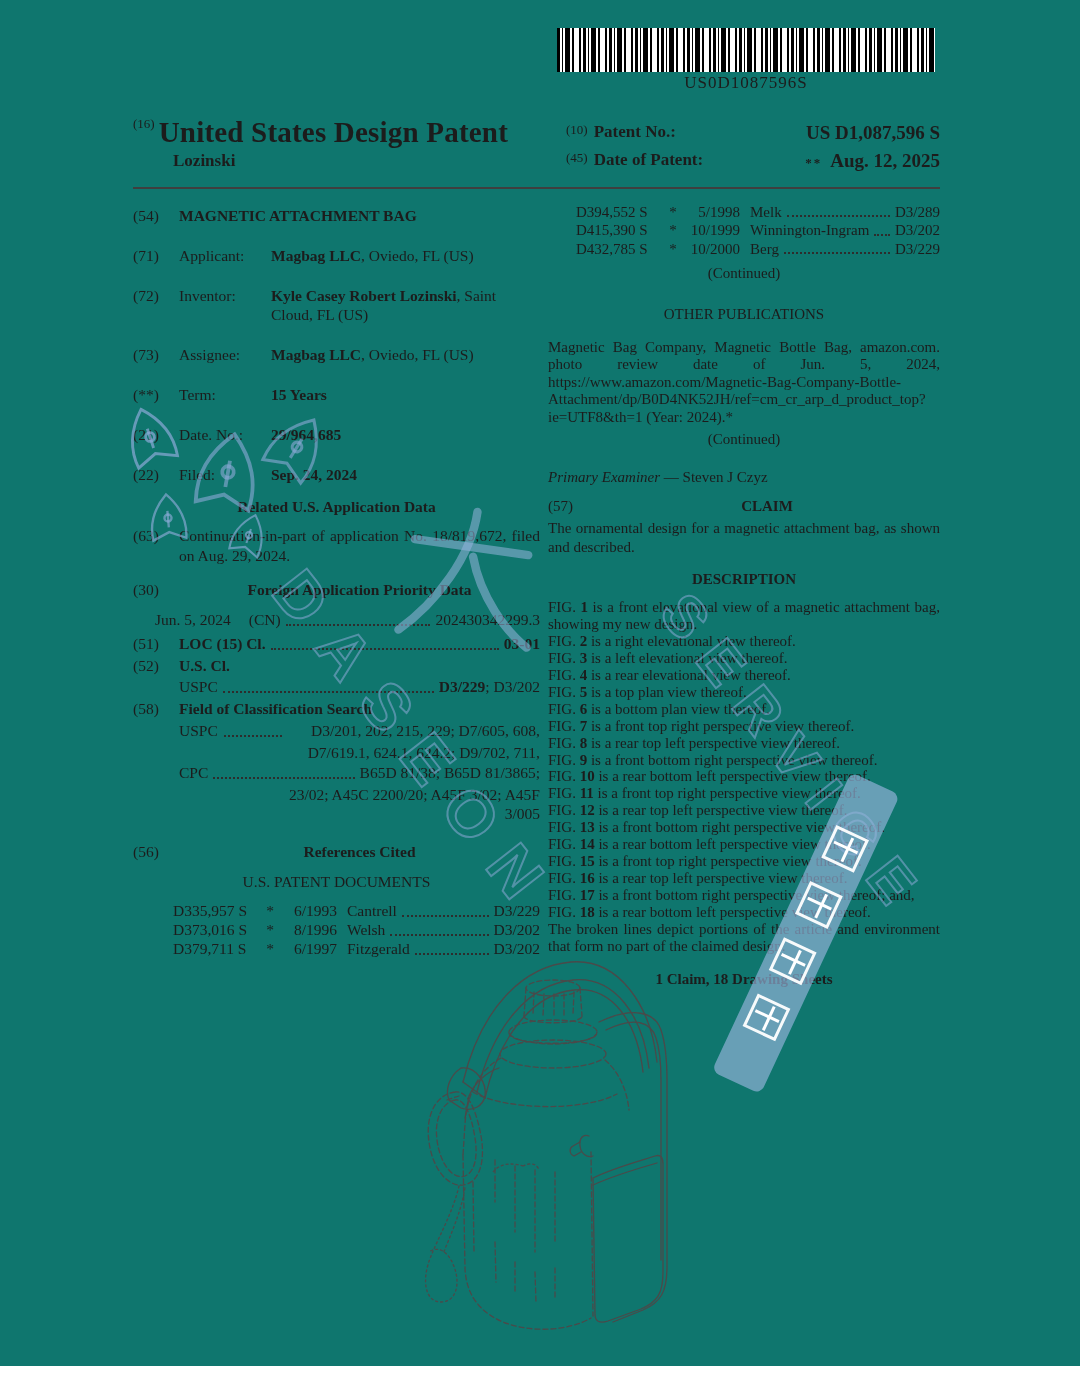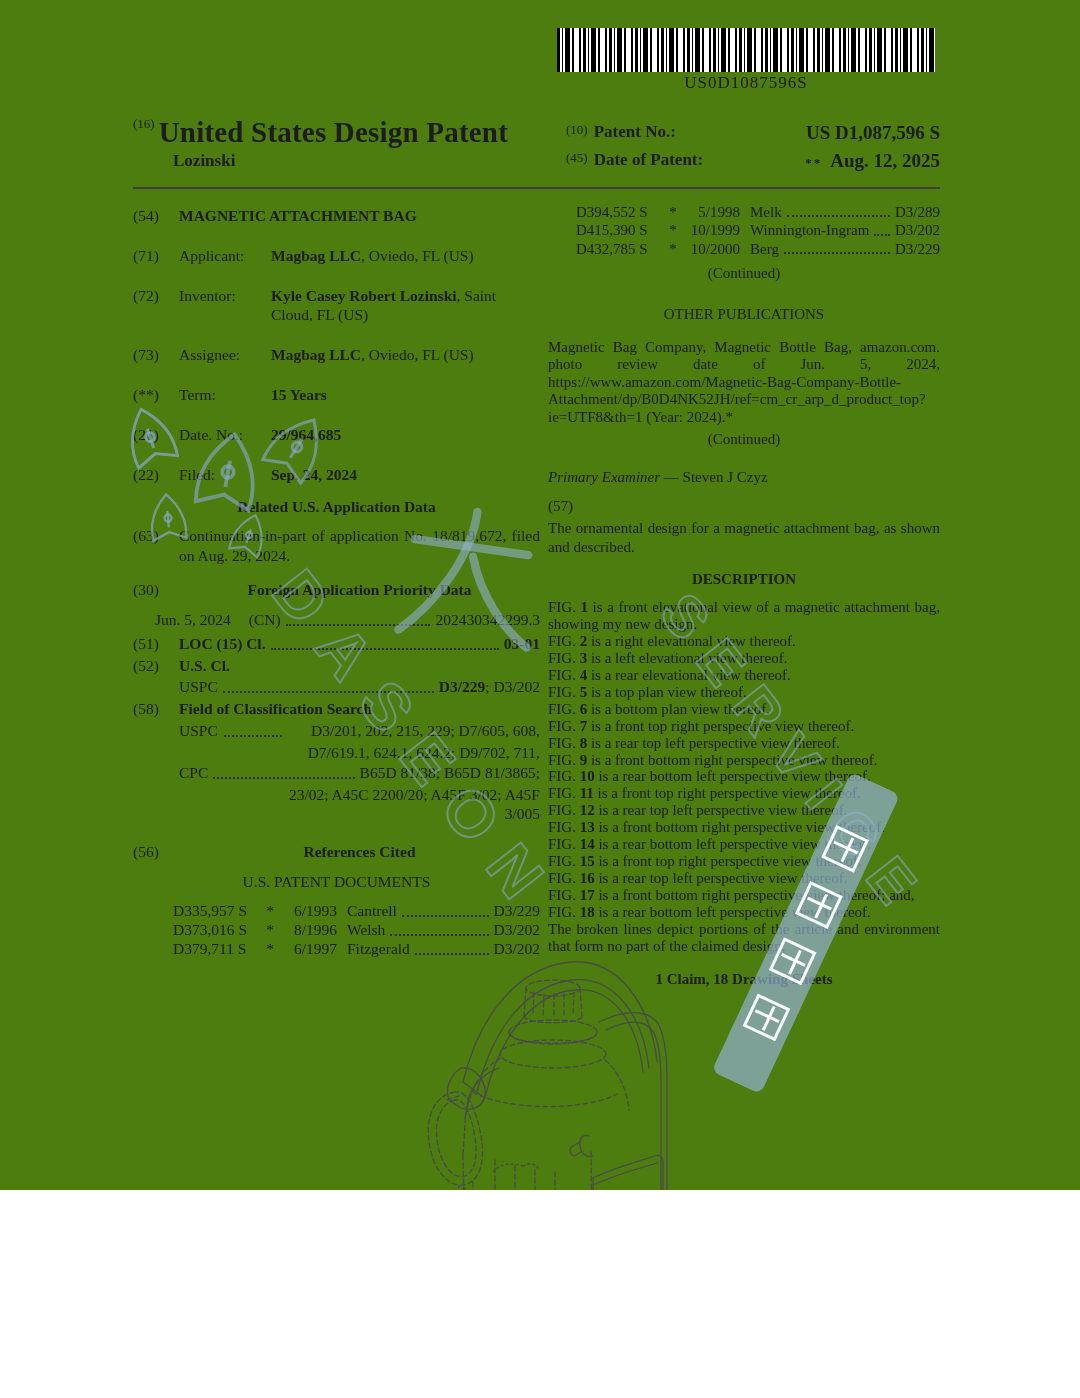--- a/index.html
+++ b/index.html
@@ -1,16 +1,16 @@
 <!DOCTYPE html>
 <html><head>
 <meta charset="utf-8">
 <style>
   html,body{margin:0;padding:0;background:#ffffff;}
-  .page{position:relative;width:1080px;height:1190px;background:#4d7c0f;overflow:hidden;
+  .page{position:relative;width:1080px;height:1366px;background:#0f766e;overflow:hidden;
         font-family:"Liberation Serif","DejaVu Serif",serif;color:#1c1c1c;}
   .abs{position:absolute;}
   
   .barcode{left:557px;top:28px;width:378px;height:44px;
     background:repeating-linear-gradient(90deg,#000 0 3px,#fff 3px 5px,#000 5px 6px,#fff 6px 8px,#000 8px 13px,#fff 13px 15px,#000 15px 17px,#fff 17px 22px,#000 22px 24px,#fff 24px 26px);}
   .bc-label{left:557px;top:73px;width:378px;text-align:center;font-size:17px;letter-spacing:1px;}
   
   .hdr-left{left:133px;top:116px;width:430px;}
   .hdr-code{font-size:13px;vertical-align:14px;}
   .hdr-title{font-size:29px;font-weight:bold;letter-spacing:.2px;}
@@ -265,20 +265,21 @@
     <div class="center" style="margin-top:22px;margin-bottom:14px;">OTHER PUBLICATIONS</div>
     <div class="just" style="line-height:17.5px;">Magnetic Bag Company, Magnetic Bottle Bag, amazon.com. photo review date of Jun. 5, 2024, https://www.amazon.com/Magnetic-Bag-Company-Bottle-Attachment/dp/B0D4NK52JH/ref=cm_cr_arp_d_product_top?ie=UTF8&amp;th=1 (Year: 2024).*</div>
     <div class="center" style="margin-top:4px;">(Continued)</div>
 
     <div style="margin-top:18px;">
       <span class="i">Primary Examiner</span><span> — Steven J Czyz</span>
     </div>
 
     <div class="code-head" style="margin-top:10px;margin-bottom:2px;">
       <span class="code">(57)</span>
+      <span class="txt">CLAIM</span>
     </div>
     <div class="just">The ornamental design for a magnetic attachment bag, as shown and described.</div>
 
     <div class="sec-head" style="margin-top:12px;margin-bottom:10px;">DESCRIPTION</div>
 
     <div>
 
         <div class="fig-line just">
           <span>FIG.</span>
           <span class="b">1</span>

